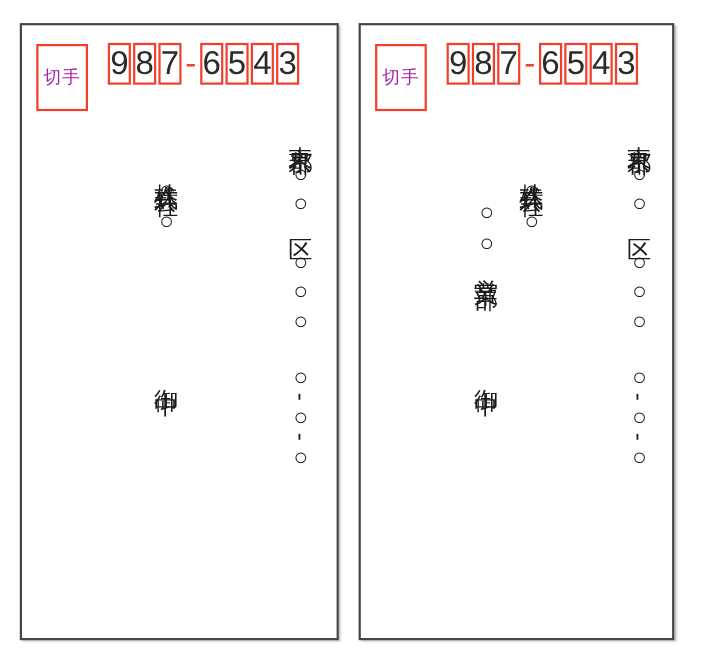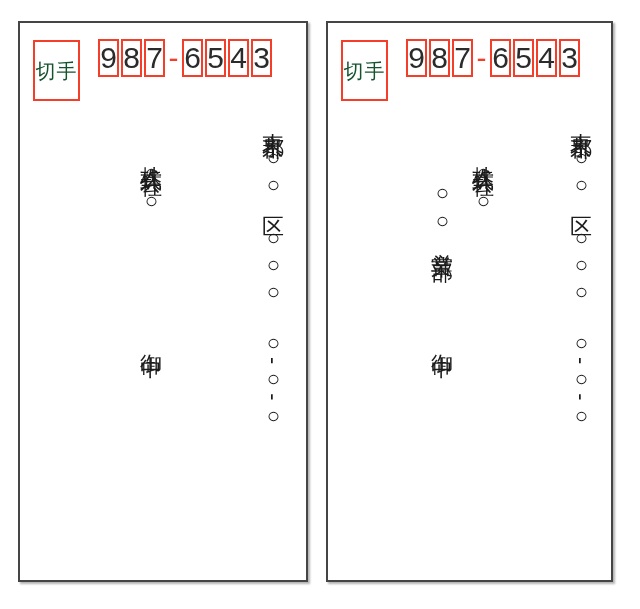--- a/index.html
+++ b/index.html
@@ -38,23 +38,23 @@
     width: 47px;
     height: 61px;
     border: 2px solid #f43e2a;
     box-sizing: border-box;
     background: #ffffff;
     display: flex;
     align-items: center;
     justify-content: center;
   }
   .stamp-label {
-    font-size: 20px;
+    font-size: 16px;
     line-height: 1;
-    color: #14532d;
+    color: #a21caf;
     letter-spacing: 1px;
   }
 
   
   .postal {
     position: absolute;
     left: 78px;
     top: 16px;
     display: flex;
     align-items: center;

